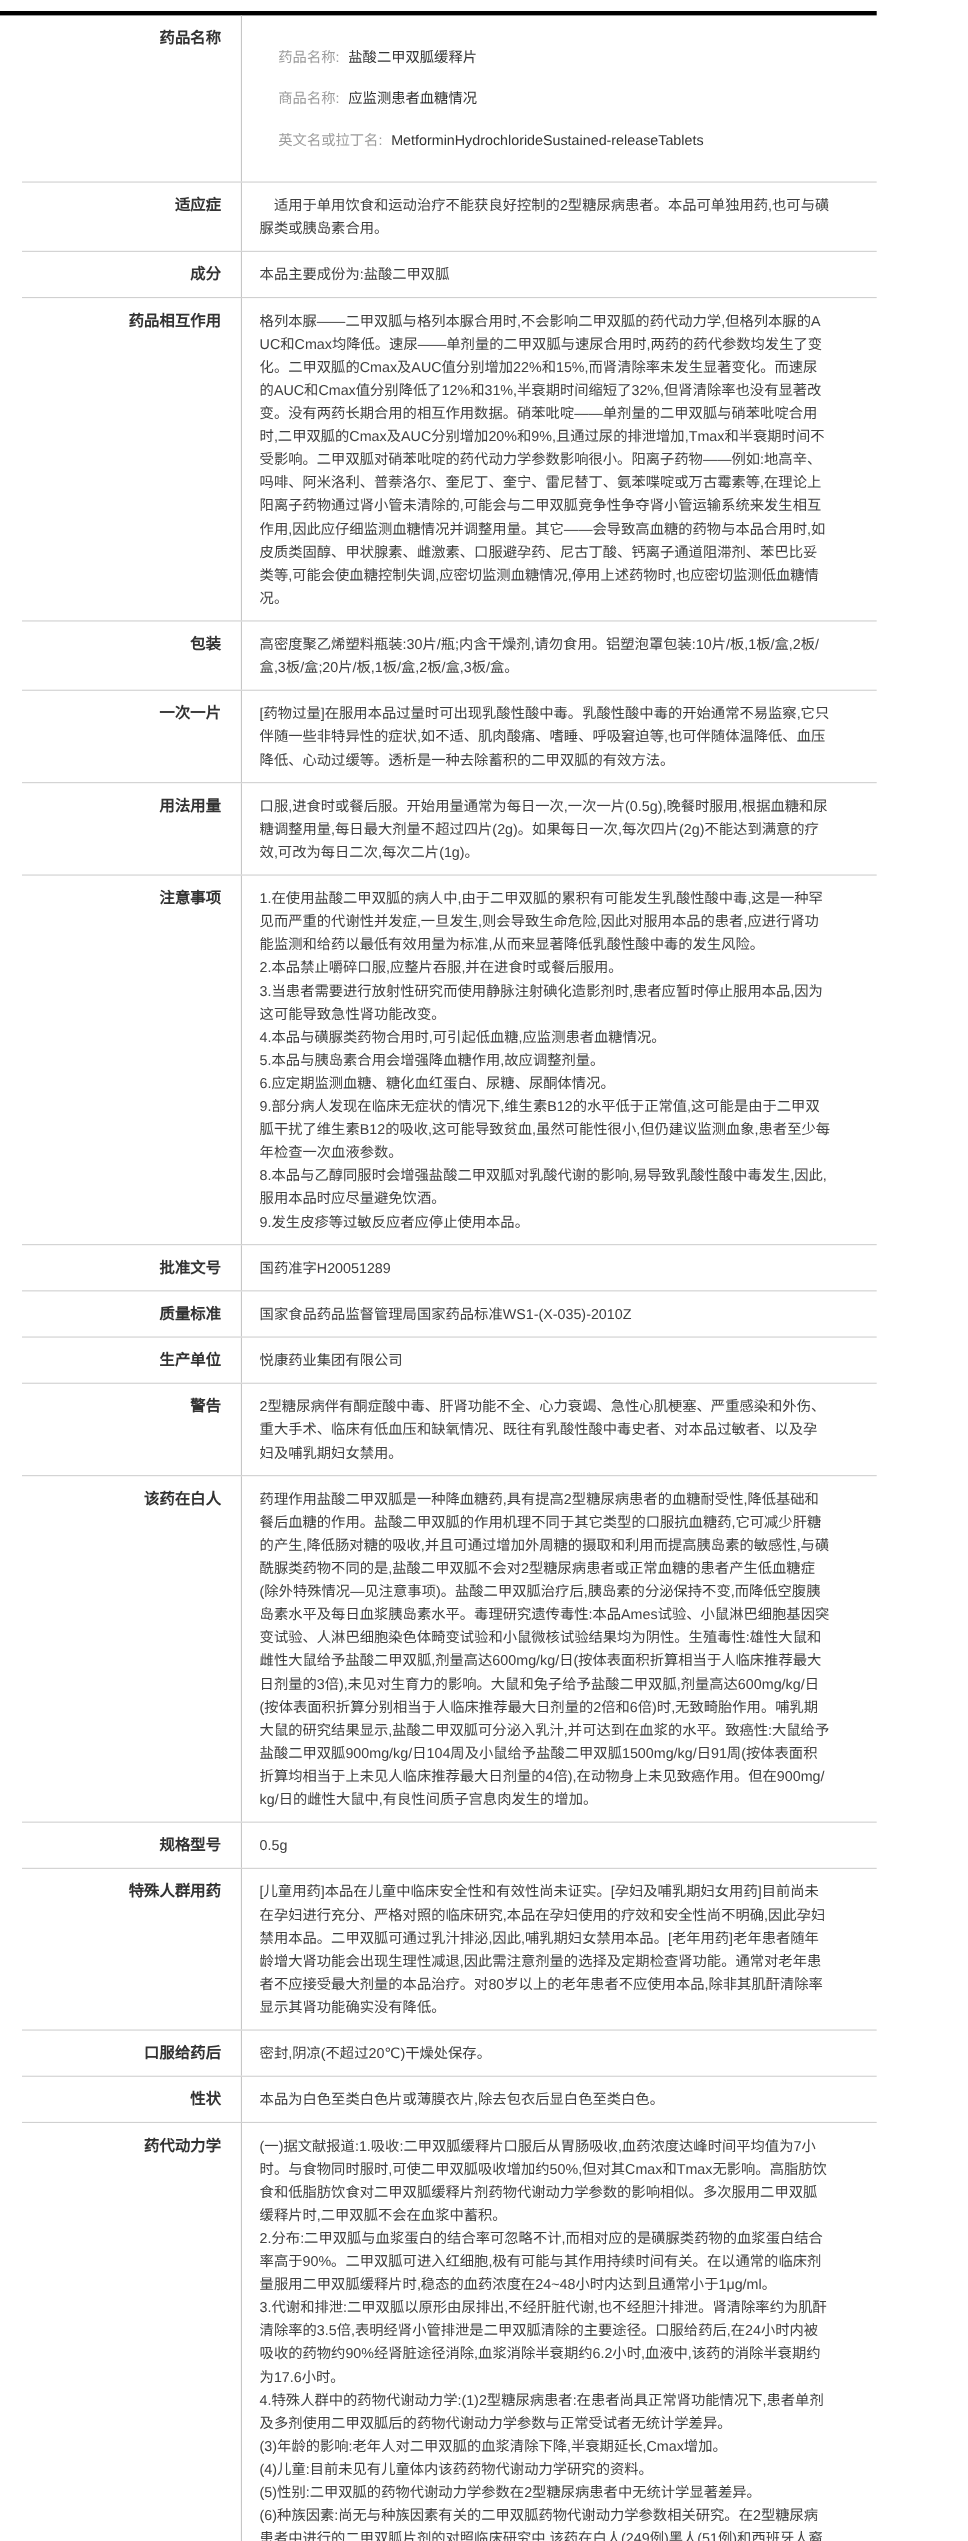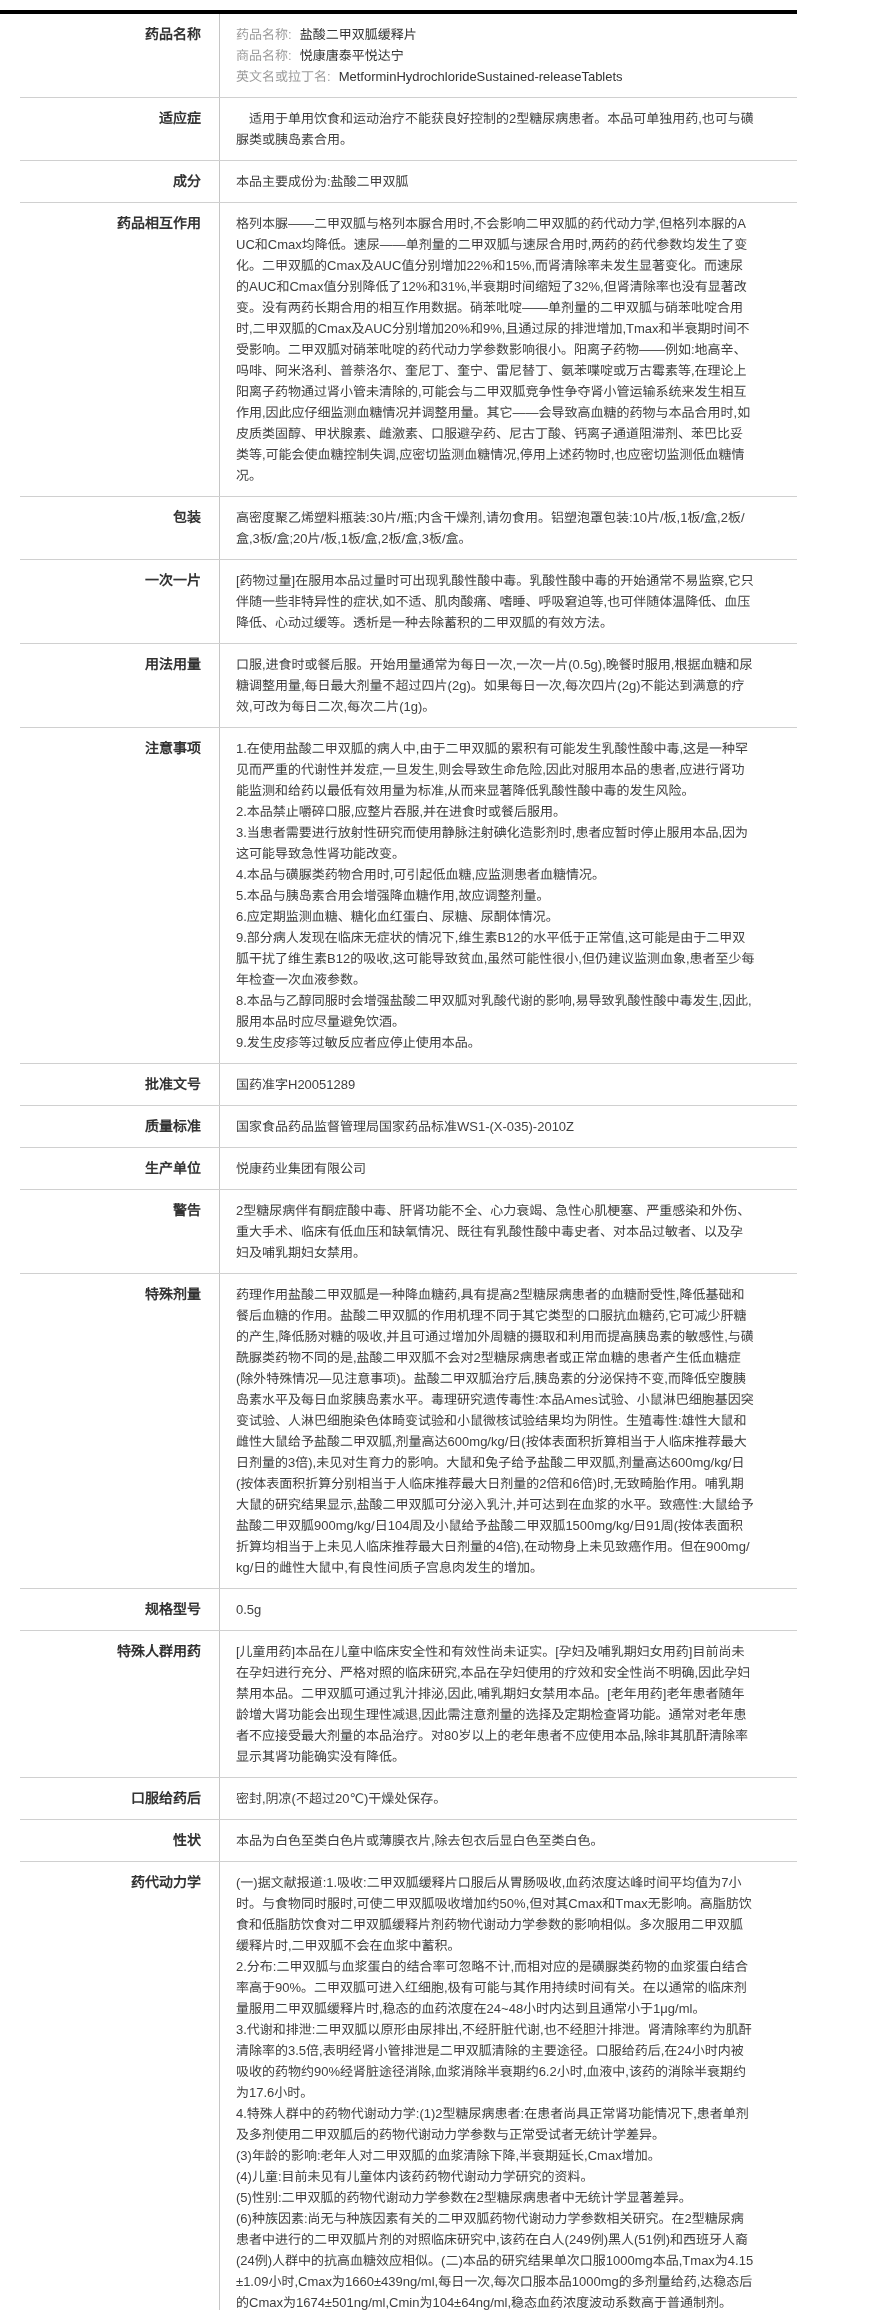--- a/index.html
+++ b/index.html
@@ -38,36 +38,36 @@
   .content-cell {
     flex: 1 1 auto;
     box-sizing: border-box;
     padding: 10px 42px 10px 16px;
     font-size: 13px;
     color: #404040;
     line-height: 21px;
     word-break: break-all;
   }
   .para { margin: 0; }
-  .field-line { margin: 0; }
+  .field-line { margin: 17px; }
   .field-name {
     color: #9c9c9c;
     margin-right: 8px;
   }
   .field-value { color: #333333; }
 </style>
 </head>
 <body>
 
 <div class="drug-table">
     <div class="row">
       <div class="label-cell">药品名称</div>
       <div class="content-cell">
         <div class="field-line"><span class="field-name">药品名称:</span><span class="field-value">盐酸二甲双胍缓释片</span></div>
-        <div class="field-line"><span class="field-name">商品名称:</span><span class="field-value">悦康唐泰平悦达宁</span></div>
+        <div class="field-line"><span class="field-name">商品名称:</span><span class="field-value">应监测患者血糖情况</span></div>
         <div class="field-line"><span class="field-name">英文名或拉丁名:</span><span class="field-value">MetforminHydrochlorideSustained-releaseTablets</span></div>
       </div>
     </div>
     <div class="row">
       <div class="label-cell">适应症</div>
       <div class="content-cell">
         <div class="para">　适用于单用饮食和运动治疗不能获良好控制的2型糖尿病患者。本品可单独用药,也可与磺脲类或胰岛素合用。</div>
       </div>
     </div>
     <div class="row">
@@ -132,21 +132,21 @@
         <div class="para">悦康药业集团有限公司</div>
       </div>
     </div>
     <div class="row">
       <div class="label-cell">警告</div>
       <div class="content-cell">
         <div class="para">2型糖尿病伴有酮症酸中毒、肝肾功能不全、心力衰竭、急性心肌梗塞、严重感染和外伤、重大手术、临床有低血压和缺氧情况、既往有乳酸性酸中毒史者、对本品过敏者、以及孕妇及哺乳期妇女禁用。</div>
       </div>
     </div>
     <div class="row">
-      <div class="label-cell">特殊剂量</div>
+      <div class="label-cell">该药在白人</div>
       <div class="content-cell">
         <div class="para">药理作用盐酸二甲双胍是一种降血糖药,具有提高2型糖尿病患者的血糖耐受性,降低基础和餐后血糖的作用。盐酸二甲双胍的作用机理不同于其它类型的口服抗血糖药,它可减少肝糖的产生,降低肠对糖的吸收,并且可通过增加外周糖的摄取和利用而提高胰岛素的敏感性,与磺酰脲类药物不同的是,盐酸二甲双胍不会对2型糖尿病患者或正常血糖的患者产生低血糖症(除外特殊情况—见注意事项)。盐酸二甲双胍治疗后,胰岛素的分泌保持不变,而降低空腹胰岛素水平及每日血浆胰岛素水平。毒理研究遗传毒性:本品Ames试验、小鼠淋巴细胞基因突变试验、人淋巴细胞染色体畸变试验和小鼠微核试验结果均为阴性。生殖毒性:雄性大鼠和雌性大鼠给予盐酸二甲双胍,剂量高达600mg/kg/日(按体表面积折算相当于人临床推荐最大日剂量的3倍),未见对生育力的影响。大鼠和兔子给予盐酸二甲双胍,剂量高达600mg/kg/日(按体表面积折算分别相当于人临床推荐最大日剂量的2倍和6倍)时,无致畸胎作用。哺乳期大鼠的研究结果显示,盐酸二甲双胍可分泌入乳汁,并可达到在血浆的水平。致癌性:大鼠给予盐酸二甲双胍900mg/kg/日104周及小鼠给予盐酸二甲双胍1500mg/kg/日91周(按体表面积折算均相当于上未见人临床推荐最大日剂量的4倍),在动物身上未见致癌作用。但在900mg/kg/日的雌性大鼠中,有良性间质子宫息肉发生的增加。</div>
       </div>
     </div>
     <div class="row">
       <div class="label-cell">规格型号</div>
       <div class="content-cell">
         <div class="para">0.5g</div>
       </div>
     </div>

